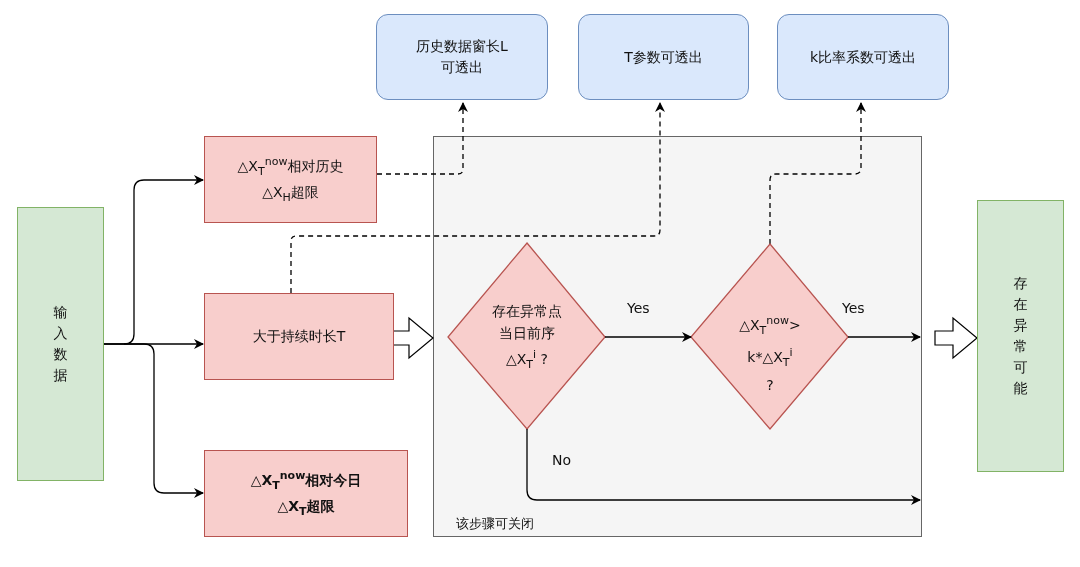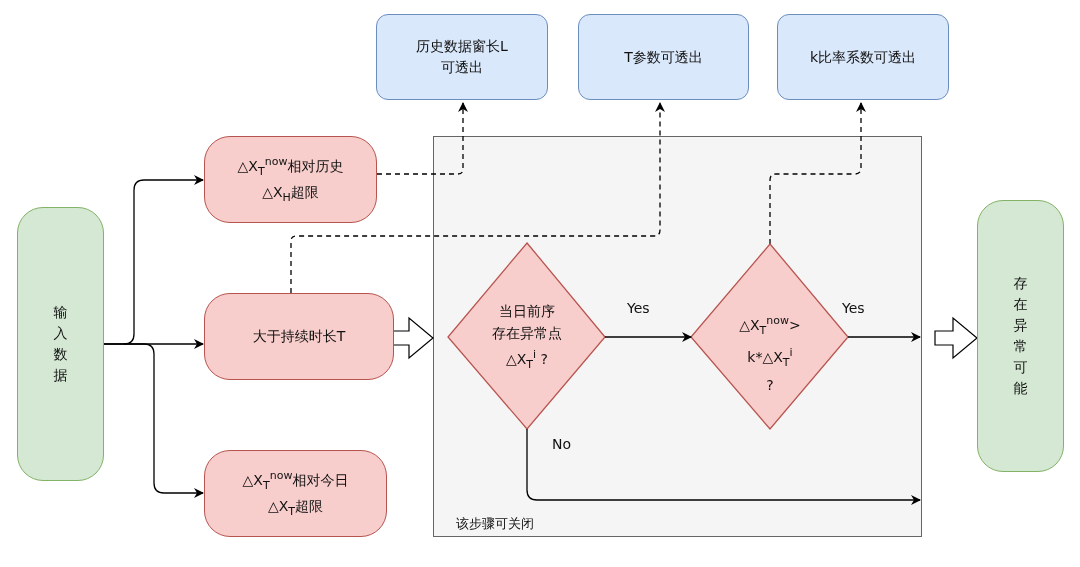--- a/index.html
+++ b/index.html
@@ -1,20 +1,20 @@
 <!DOCTYPE html>
 <html><head>
 <meta charset="utf-8">
 <style>
   html, body { margin: 0; padding: 0; background: #ffffff; }
   body { width: 1080px; height: 567px; position: relative; overflow: hidden;
          font-family: "DejaVu Sans", "Liberation Sans", sans-serif; color: #111; }
   svg.wires { position: absolute; left: 0; top: 0; width: 1080px; height: 567px; }
   .node { position: absolute; box-sizing: border-box; display: flex; align-items: center;
-          justify-content: center; text-align: center; font-size: 14px; line-height: 21px; border-radius: 26px; }
+          justify-content: center; text-align: center; font-size: 14px; line-height: 21px; }
   .blue { background: #dae8fc; border: 1.5px solid #6c8ebf; border-radius: 12px; }
   .red { background: #f8cecc; border: 1.5px solid #b85450; }
   .green { background: #d5e8d4; border: 1.5px solid #82b366; }
   .vert { flex-direction: column; line-height: 21px; }
   .vert span { display: block; }
   .group { position: absolute; left: 433px; top: 136px; width: 489px; height: 401px;
            box-sizing: border-box; background: #f5f5f5; border: 1.5px solid #666; }
   .group-label { position: absolute; left: 444px; top: 515px; font-size: 13px; margin-left: 12px; }
   .edge-label { position: absolute; font-size: 14px; }
   .dtext { position: absolute; text-align: center; font-size: 14px; line-height: 22px; }
@@ -80,31 +80,31 @@
   <span>能</span>
 </div>
 
 <div class="node red" style="left:204px;top:136px;width:173px;height:87px;flex-direction:column;">
   <div><span>△X</span><sub>T</sub><sup>now</sup><span>相对历史</span></div>
   <div><span>△X</span><sub>H</sub><span>超限</span></div>
 </div>
 <div class="node red" style="left:204px;top:293px;width:190px;height:87px;">
   <span>大于持续时长T</span>
 </div>
-<div class="node red" style="left:204px;top:450px;width:183px;height:87px;flex-direction:column;">
+<div class="node red" style="left:204px;top:450px;width:204px;height:87px;flex-direction:column;font-weight:bold;">
   <div><span>△X</span><sub>T</sub><sup>now</sup><span>相对今日</span></div>
   <div><span>△X</span><sub>T</sub><span>超限</span></div>
 </div>
 
 <div class="dtext" style="left:467px;top:300px;width:120px;">
+  <div>存在异常点</div>
   <div>当日前序</div>
-  <div>存在异常点</div>
   <div><span>△X</span><sub>T</sub><sup>i</sup> <span>?</span></div>
 </div>
 <div class="dtext" style="left:710px;top:310px;width:120px;">
   <div><span>△X</span><sub>T</sub><sup>now</sup><span>&gt;</span></div>
   <div><span>k*△X</span><sub>T</sub><sup>i</sup></div>
   <div>?</div>
 </div>
 
 <div class="edge-label" style="left:627px;top:300px;">Yes</div>
 <div class="edge-label" style="left:842px;top:300px;">Yes</div>
-<div class="edge-label" style="left:552px;top:436px;text-align:center;">No</div>
+<div class="edge-label" style="left:552px;top:452px;text-align:center;">No</div>
 
 </body></html>

